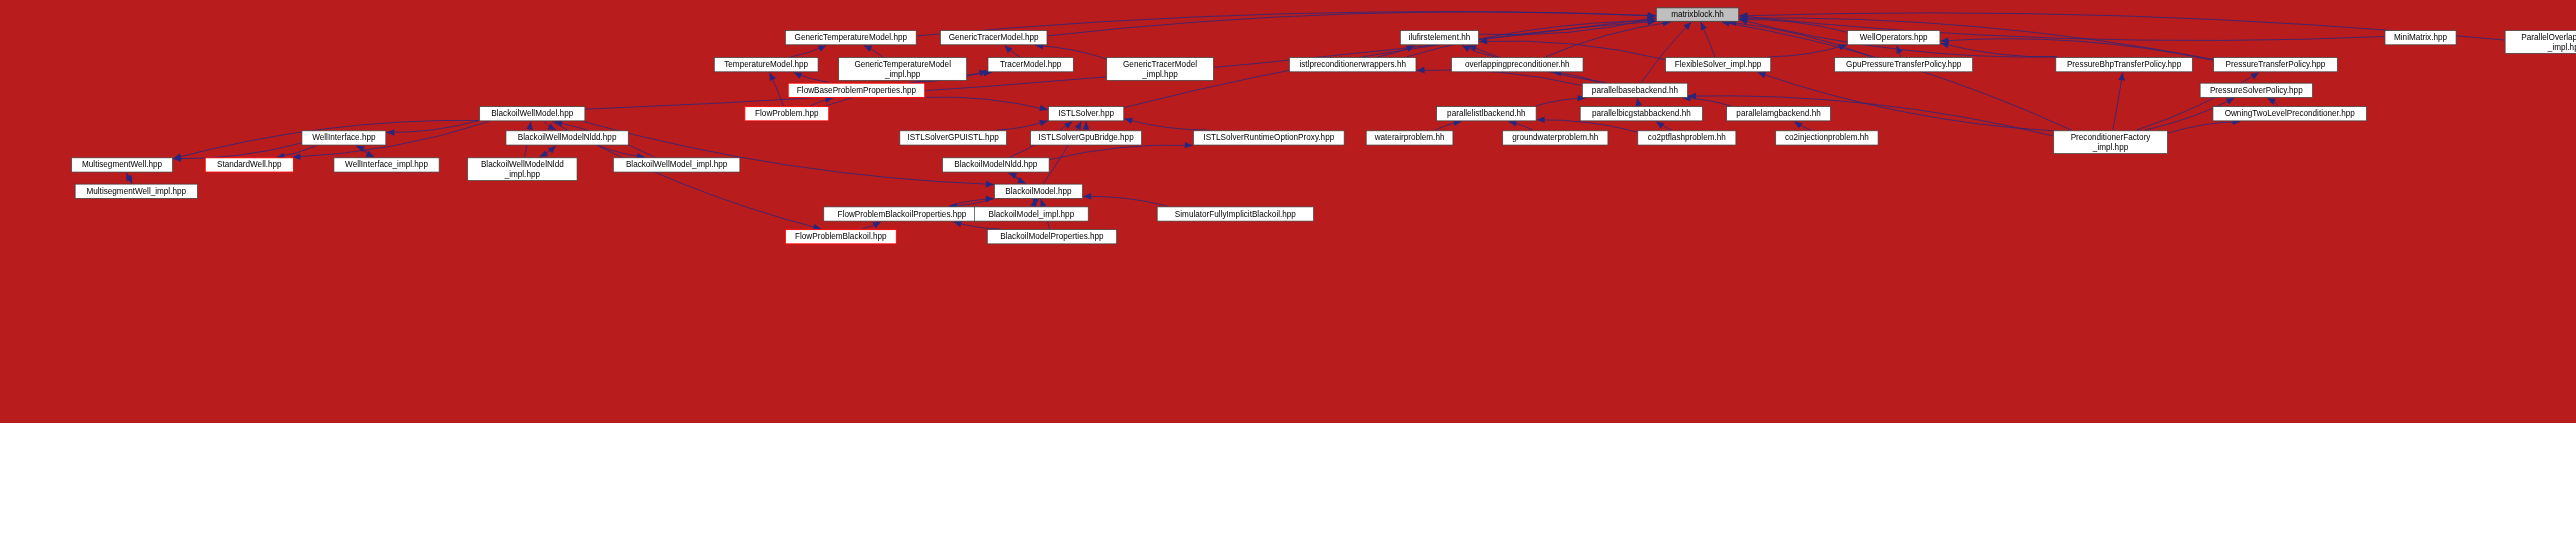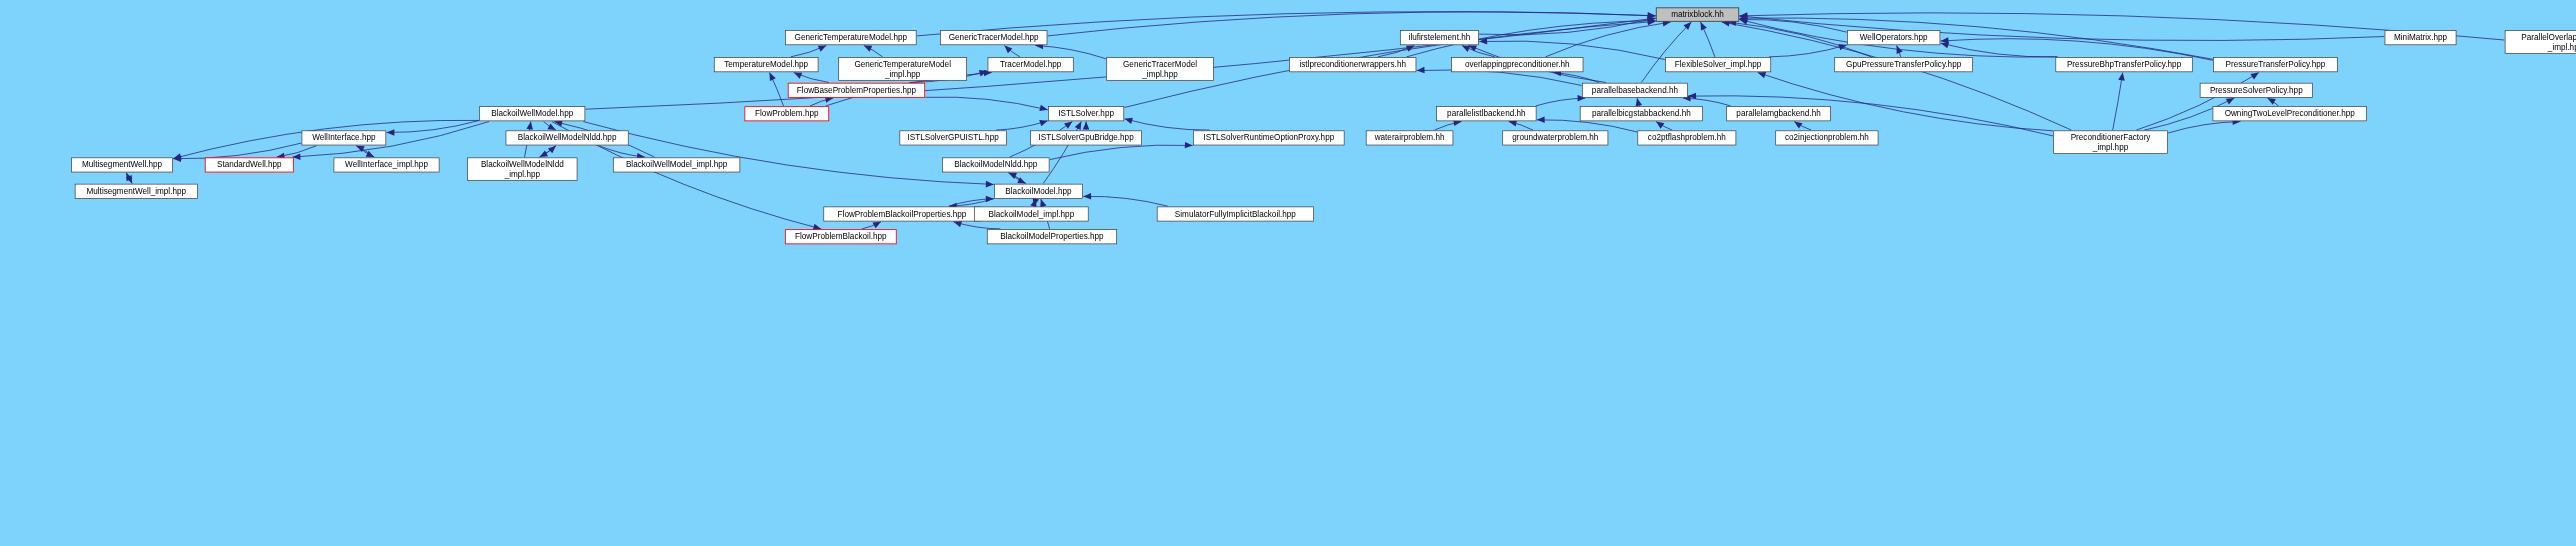--- a/index.html
+++ b/index.html
@@ -1,17 +1,17 @@
 <!DOCTYPE html>
 <html style="font-size:11.4px"><head>
 <meta charset="utf-8">
 <style>
   html,body{margin:0;padding:0;background:#ffffff;}
   body{width:2576px;height:546px;font-family:"Liberation Sans",sans-serif;overflow:hidden;}
-  #graph-root{position:relative;width:2576px;height:546px;background:#7dd3fc;}
+  #graph-root{position:relative;width:2576px;height:423px;background:#b91c1c;}
   svg.graph{position:absolute;left:0;top:0;width:2576px;height:546px;display:block;}
   .node rect{fill:#ffffff;stroke:#404040;stroke-width:1px;}
   .node.root rect{fill:#bfbfbf;stroke:#404040;stroke-width:1.2px;}
   .node.highlight rect{fill:#ffffff;stroke:#ff0000;stroke-width:1.2px;}
   .node text{font-family:"Liberation Sans",sans-serif;font-size:11.5px;fill:#000000;text-anchor:middle;dominant-baseline:middle;}
   .edge{fill:none;stroke:#26267f;stroke-width:1.1px;}
   .arrowhead{fill:#26267f;stroke:none;}
 </style>
 </head>
 <body>

